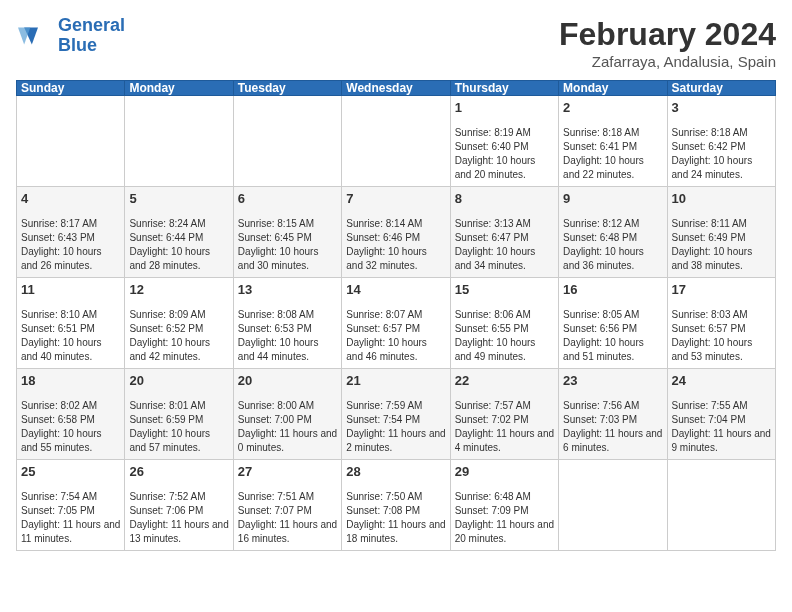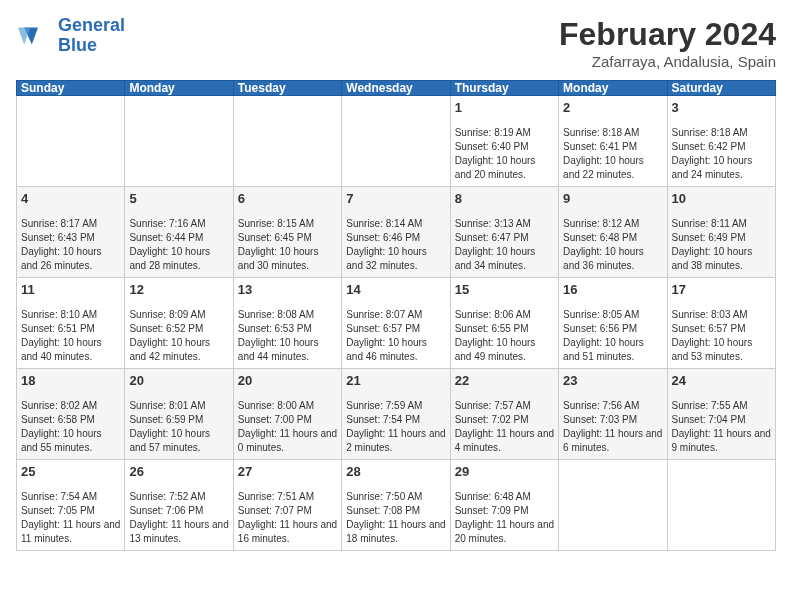--- a/index.html
+++ b/index.html
@@ -158,21 +158,21 @@
       <tr>
         <td>
           <span class="day-num">4</span>
           <div class="day-detail">Sunrise: 8:17 AM
 Sunset: 6:43 PM
 Daylight: 10 hours
 and 26 minutes.</div>
         </td>
         <td>
           <span class="day-num">5</span>
-          <div class="day-detail">Sunrise: 7:16 AM
+          <div class="day-detail">Sunrise: 8:24 AM
 Sunset: 6:44 PM
 Daylight: 10 hours
 and 28 minutes.</div>
         </td>
         <td>
           <span class="day-num">6</span>
           <div class="day-detail">Sunrise: 8:15 AM
 Sunset: 6:45 PM
 Daylight: 10 hours
 and 30 minutes.</div>

